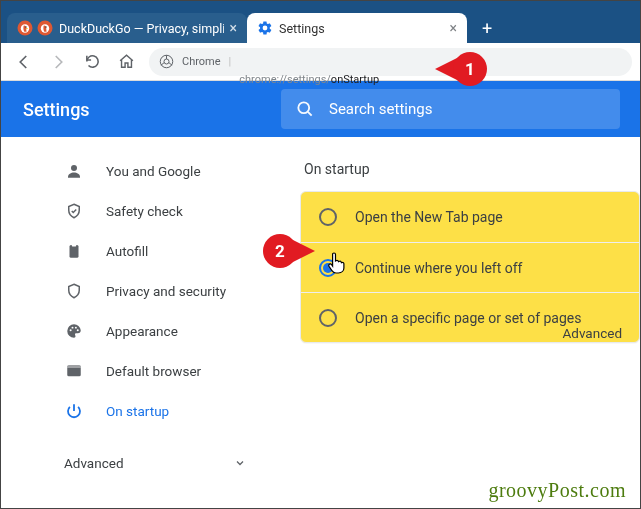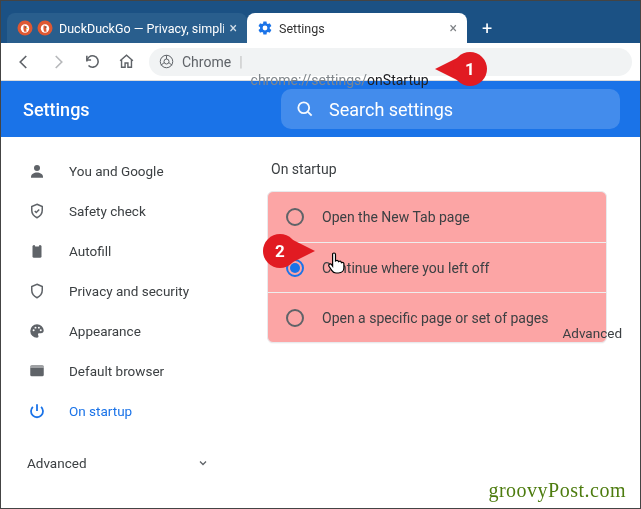--- a/index.html
+++ b/index.html
@@ -10,44 +10,44 @@
   .tabstrip { height: 35px; background: #1b5184; display: flex; align-items: flex-end; padding-left: 6px; }
   .tab { height: 30px; display: flex; align-items: center; gap: 6px; padding: 0 10px; border-radius: 8px 8px 0 0; font-size: 12.5px; position: relative; }
   .tab.inactive { background: #295e8d; color: #fff; width: 240px; }
   .tab.active { background: #fff; color: #333; width: 220px; margin-left: 0px; }
   .tab-close { margin-left: auto; font-size: 14px; opacity: .8; }
   .tab-favicon { width: 16px; height: 16px; display: flex; align-items: center; justify-content: center; }
   .newtab { width: 28px; height: 28px; display:flex;align-items:center;justify-content:center;color:#fff;font-size:18px;margin-left:6px;margin-bottom:1px;border-radius:4px; }
 
   .toolbar { height: 38px; background: #fff; border-bottom: 1px solid #dcdcdc; display:flex; align-items:center; padding: 0 8px; gap: 4px; }
   .tb-btn { width:30px;height:30px;display:flex;align-items:center;justify-content:center;color:#5f6368;border-radius:50%; }
-  .omnibox { flex:1; height:28px; background:#f1f3f4; border-radius:14px; display:flex; align-items:center; padding:0 10px; gap:8px; color:#5f6368; font-size:14px; margin-left:4px; }
+  .omnibox { flex:1; height:28px; background:#f1f3f4; border-radius:14px; display:flex; align-items:center; padding:0 10px; gap:8px; color:#5f6368; font-size:11px; margin-left:4px; }
   .omnibox .sep { color:#c0c0c0; }
   .omnibox .path { color:#202124;margin-top:36px; }
   .omnibox .path .gray { color:#80868b; }
 
   
   .settings-header { height:56px; background:#1a73e8; display:flex; align-items:center; color:#fff; }
   .settings-header .title { font-size:18px; font-weight:500; padding-left:22px; width:280px; }
-  .searchbox { flex:1; display:flex; align-items:center; height:40px; background:rgba(255,255,255,0.18); margin-right:20px; border-radius:10px; padding:0 14px; gap:14px; color:#fff; font-size:18px; }
+  .searchbox { flex:1; display:flex; align-items:center; height:40px; background:rgba(255,255,255,0.18); margin-right:20px; border-radius:4px; padding:0 14px; gap:14px; color:#fff; font-size:15px; }
   .searchbox svg { opacity:.95; }
 
   
-  .content { display:flex; height: calc(509px - 7px - 35px - 38px - 56px - 2px); }
+  .content { display:flex; height: calc(509px - 7px - 35px - 38px - 56px - 2px); padding-left: 37px; }
   .sidebar { width:258px; padding-top:14px; }
   .side-item { height:40px; display:flex; align-items:center; gap:22px; padding-left:26px; font-size:13.5px; color:#3c4043; cursor:pointer; }
   .side-item.active { color:#1a73e8; }
   .side-item .icon { width:20px; height:20px; display:flex;align-items:center;justify-content:center;color:#5f6368;}
   .side-item.active .icon { color:#1a73e8; }
   .advanced-row { height:44px; display:flex;align-items:center; gap:10px; padding-left:26px; color:#3c4043; font-size:13.5px; margin-top:10px;}
   .advanced-row .chev { color:#5f6368; margin-left:100px;}
 
   .main { flex:1; padding:18px 0 0 8px; position:relative; }
   .section-title { font-size:14px; color:#3c4043; margin:6px 0 14px 4px; }
-  .card { background:#fca5a5; border:1px solid #e8eaed; border-radius:6px; width:340px; box-shadow:0 1px 1px rgba(0,0,0,.03); }
+  .card { background:#fde047; border:1px solid #e8eaed; border-radius:6px; width:340px; box-shadow:0 1px 1px rgba(0,0,0,.03); }
   .opt { height:50px; display:flex; align-items:center; gap:18px; padding:0 18px; font-size:14px; color:#3c4043; border-top:1px solid #eee; }
   .opt:first-child{border-top:none;}
   .radio { width:18px;height:18px;border:2px solid #5f6368;border-radius:50%; display:flex;align-items:center;justify-content:center;flex-shrink:0;}
   .radio.checked{ border-color:#1a73e8; }
   .radio.checked::after{content:"";width:10px;height:10px;background:#1a73e8;border-radius:50%;}
   .adv-link { position:absolute; right:18px; top:188px; font-size:13.5px; color:#3c4043; }
 
   
   .callout { position:absolute; z-index:50; display:flex; align-items:center; }
   .callout .bubble { background:#e11b22; color:#fff; border-radius:50%; width:34px;height:34px; display:flex;align-items:center;justify-content:center;font-weight:700;font-size:17px; }

